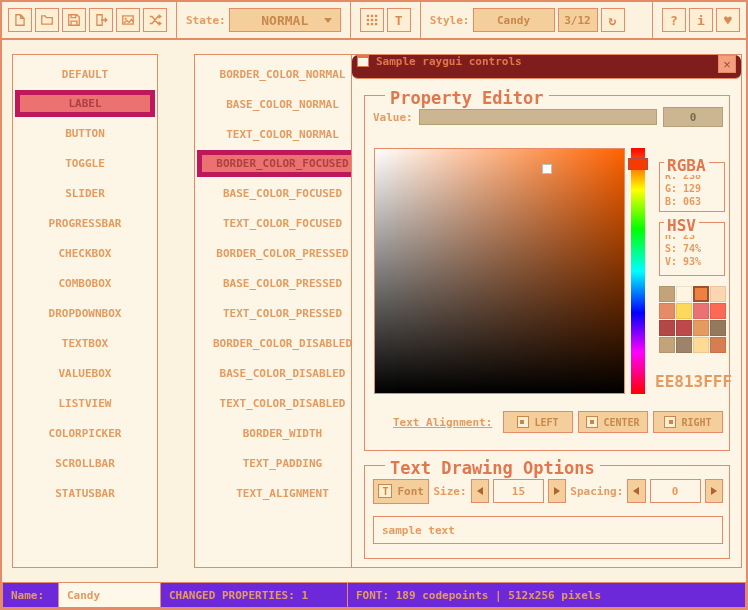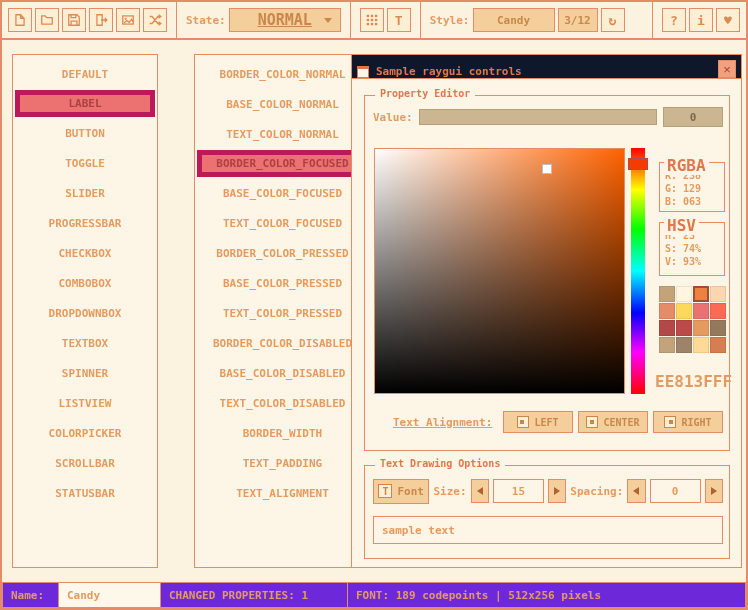--- a/index.html
+++ b/index.html
@@ -16,21 +16,21 @@
   .toolbar { position: absolute; left: 0; top: 0; width: 100%; height: 38px;
              border-bottom: 2px solid #e58b68; display: flex; align-items: center;
              padding: 0 6px; gap: 3px; background: #fbf2df; }
   .tbtn { width: 24px; height: 24px; border: 1px solid #e58b68; background: #fcefd4;
           color: #dd8a52; font: bold 13px "DejaVu Sans Mono", monospace;
           display: flex; align-items: center; justify-content: center; cursor: pointer; }
   .vsep { width: 1px; align-self: stretch; background: #e58b68; margin: 0 6px; }
   .lbl { color: #e59b5f; font-size: 11px; white-space: nowrap; }
   .dropdown { width: 112px; height: 24px; border: 1px solid #e58b68; background: #f4cf9c;
               display: flex; align-items: center; justify-content: center;
-              color: #c9874b; font-size: 15px; position: relative; cursor: pointer; text-decoration: underline; }
+              color: #c9874b; font-size: 13px; position: relative; cursor: pointer; }
   .dd-arrow { position: absolute; right: 8px; width: 0; height: 0;
               border-left: 4px solid transparent; border-right: 4px solid transparent;
               border-top: 5px solid #c9874b; }
   .stylebox { width: 82px; height: 24px; border: 1px solid #e58b68; background: #f4cf9c;
               display: flex; align-items: center; justify-content: center;
               color: #c9874b; font-size: 11px; cursor: pointer; }
   .counterbox { width: 40px; height: 24px; border: 1px solid #e58b68; background: #f4cf9c;
                 display: flex; align-items: center; justify-content: center;
                 color: #c9874b; font-size: 11px; }
   .spacer { flex: 1; }
@@ -42,32 +42,32 @@
   .panel.left { left: 10px; width: 146px; height: 514px; }
   .panel.mid  { left: 164px; width: 177px; height: 514px; margin-left: 28px; }
   .list-item { height: 30px; display: flex; align-items: center; justify-content: center;
                color: #e59b5f; font-size: 11px; cursor: pointer; }
   .list-item.selected { background: #ec7272; border: 5px solid #be185d; color: #ad4040;
                         margin: 1px 2px; height: 27px; }
 
   
   .window { position: absolute; left: 349px; top: 52px; width: 391px; height: 514px;
             border: 1px solid #e58b68; background: #fdf6e6; }
-  .titlebar { height: 24px; background: #0f172a; border-bottom: 1px solid #e58b68;
-              display: flex; align-items: flex-end; padding: 0 5px; gap: 7px; }
+  .titlebar { height: 24px; background: #7f1d1d; border-bottom: 1px solid #e58b68;
+              display: flex; align-items: flex-start; padding: 0 5px; gap: 7px; border-radius: 6px; }
   .win-icon { width: 12px; height: 12px; border: 1px solid #e0764c;
               box-shadow: inset 0 2px 0 #e0764c; background: #fdf6e6; }
   .title { color: #e0764c; font-size: 11px; flex: 1; }
   .closebtn { width: 18px; height: 18px; border: 1px solid #e58b68; background: #f2a07d;
               color: #a84040; font-size: 13px; line-height: 1; display: flex;
               align-items: center; justify-content: center; cursor: pointer; }
 
   .groupbox { position: absolute; border: 1px solid #e58b68; }
-  .group-label { position: absolute; top: -8px; left: 10px; background: #fdf6e6;
-                 padding: 0 5px; color: #e2764c; font-size: 10px; }
+  .group-label { position: absolute; top: -8px; left: 20px; background: #fdf6e6;
+                 padding: 0 5px; color: #e2764c; font-size: 17px; }
   .propbox { left: 12px; top: 40px; width: 366px; height: 356px; }
 
   .value-row { position: absolute; left: 8px; top: 10px; width: 350px; height: 22px;
                display: flex; align-items: center; gap: 6px; }
   .slider { flex: 1; height: 16px; background: #cbb691; border: 1px solid #b2a077; cursor: pointer; }
   .valuebox { width: 60px; height: 20px; background: #cbb691; border: 1px solid #b2a077;
               color: #7a6a4c; font-size: 11px; display: flex; align-items: center;
               justify-content: center; }
 
   .color-square { position: absolute; left: 9px; top: 52px; width: 251px; height: 246px;
@@ -234,21 +234,21 @@
       <div class="list-item">DEFAULT</div>
       <div class="list-item selected">LABEL</div>
       <div class="list-item">BUTTON</div>
       <div class="list-item">TOGGLE</div>
       <div class="list-item">SLIDER</div>
       <div class="list-item">PROGRESSBAR</div>
       <div class="list-item">CHECKBOX</div>
       <div class="list-item">COMBOBOX</div>
       <div class="list-item">DROPDOWNBOX</div>
       <div class="list-item">TEXTBOX</div>
-      <div class="list-item">SPINNER</div>
+      <div class="list-item">VALUEBOX</div>
       <div class="list-item">LISTVIEW</div>
       <div class="list-item">COLORPICKER</div>
       <div class="list-item">SCROLLBAR</div>
       <div class="list-item">STATUSBAR</div>
     </div>
 
   <div class="panel mid" id="properties-list">
       <div class="list-item">BORDER_COLOR_NORMAL</div>
       <div class="list-item">BASE_COLOR_NORMAL</div>
       <div class="list-item">TEXT_COLOR_NORMAL</div>

